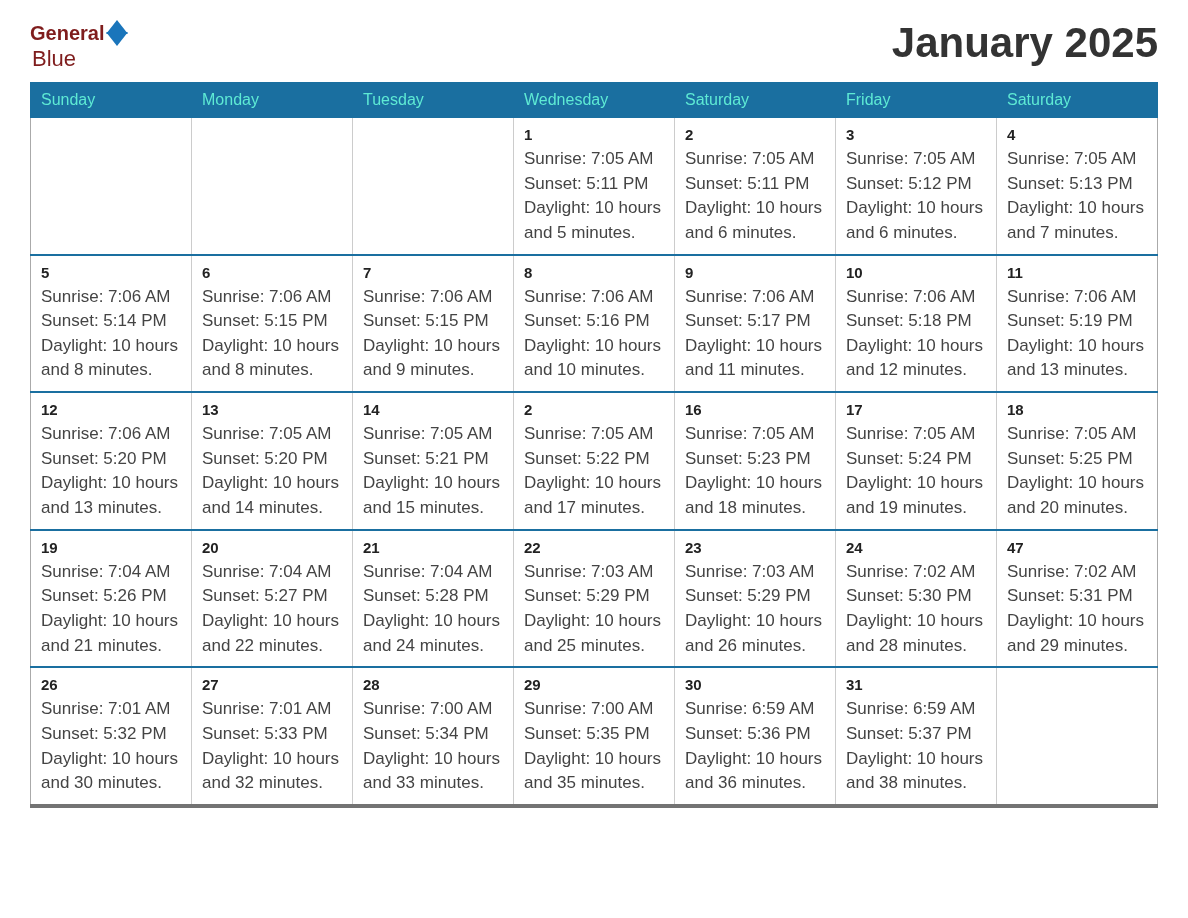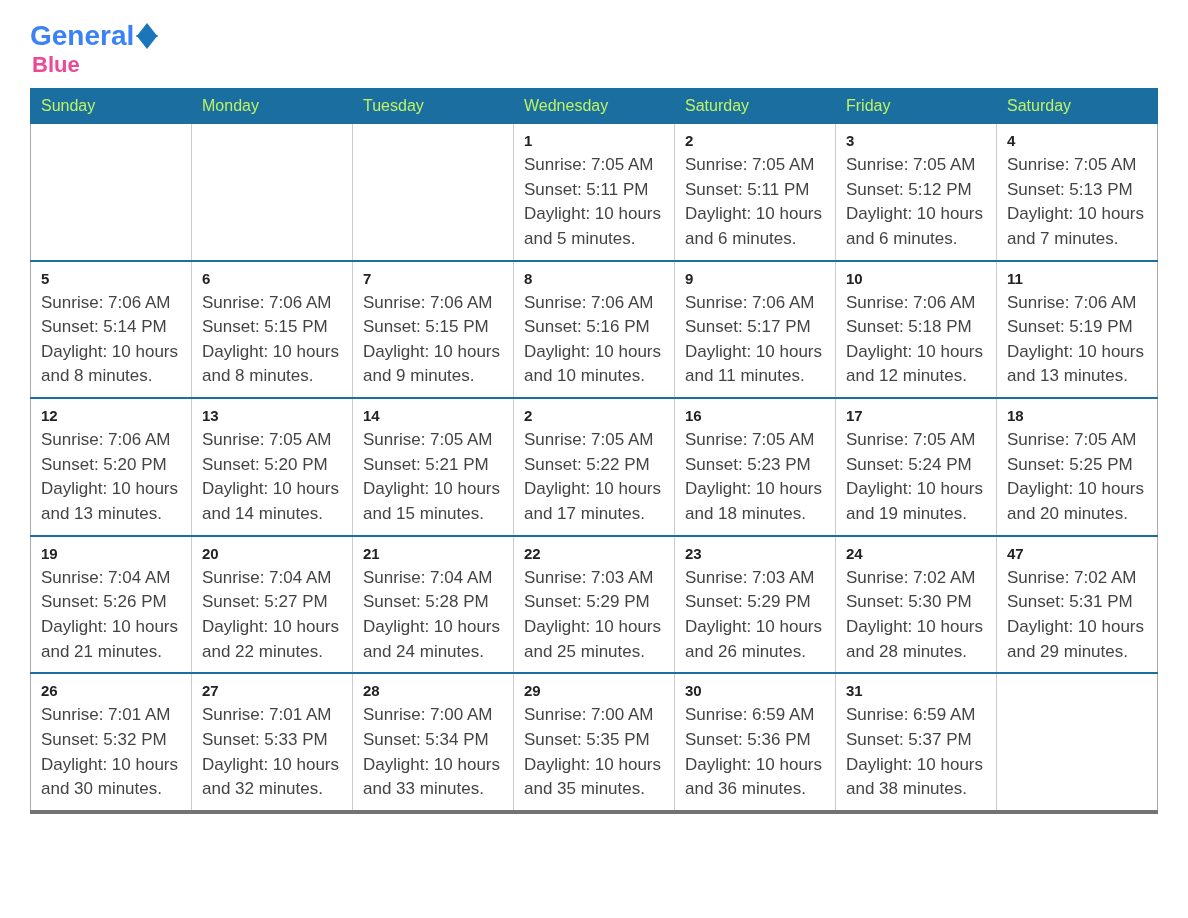--- a/index.html
+++ b/index.html
@@ -15,28 +15,28 @@
       justify-content: space-between;
       align-items: flex-start;
       margin-bottom: 10px;
     }
     .logo {
       display: flex;
       align-items: center;
       gap: 4px;
     }
     .logo-text-general {
-      font-size: 28px;
+      font-size: 20px;
       font-weight: bold;
-      color: #3b82f6;
+      color: #7f1d1d;
     }
     .logo-text-blue {
       font-size: 22px;
-      font-weight: bold;
-      color: #ec4899;
+      font-weight: normal;
+      color: #7f1d1d;
     }
     .title-block {
       text-align: right;
     }
     .calendar-title {
       font-size: 42px;
       font-weight: bold;
       color: #333;
       line-height: 1.1;
     }
@@ -47,21 +47,21 @@
     }
     table {
       width: 100%;
       border-collapse: collapse;
       margin-top: 10px;
     }
     thead tr {
       background-color: #1a6fa0;
     }
     thead th {
-      color: #bef264;
+      color: #5eead4;
       font-size: 16px;
       font-weight: normal;
       padding: 8px 10px;
       text-align: left;
       border: 1px solid #1a6fa0;
     }
     tbody tr {
       border-bottom: 2px solid #1a6fa0;
     }
     tbody td {
@@ -102,20 +102,21 @@
         <span class="logo-text-general">General</span>
         <div style="display:flex; flex-direction:column; align-items:center; margin-left:2px;">
           <div style="width:0;height:0;border-left:11px solid transparent;border-right:11px solid transparent;border-bottom:14px solid #1a75bb;"></div>
           <div style="width:0;height:0;border-left:11px solid transparent;border-right:11px solid transparent;border-top:14px solid #1a75bb; margin-top:-2px;"></div>
         </div>
       </div>
       <span class="logo-text-blue" style="margin-left:2px;">Blue</span>
     </div>
   </div>
   <div class="title-block">
+    <div class="calendar-title">January 2025</div>
   </div>
 </div>
 
 <table>
   <thead>
     <tr>
     <th>Sunday</th>
         <th>Monday</th>
         <th>Tuesday</th>
         <th>Wednesday</th>

